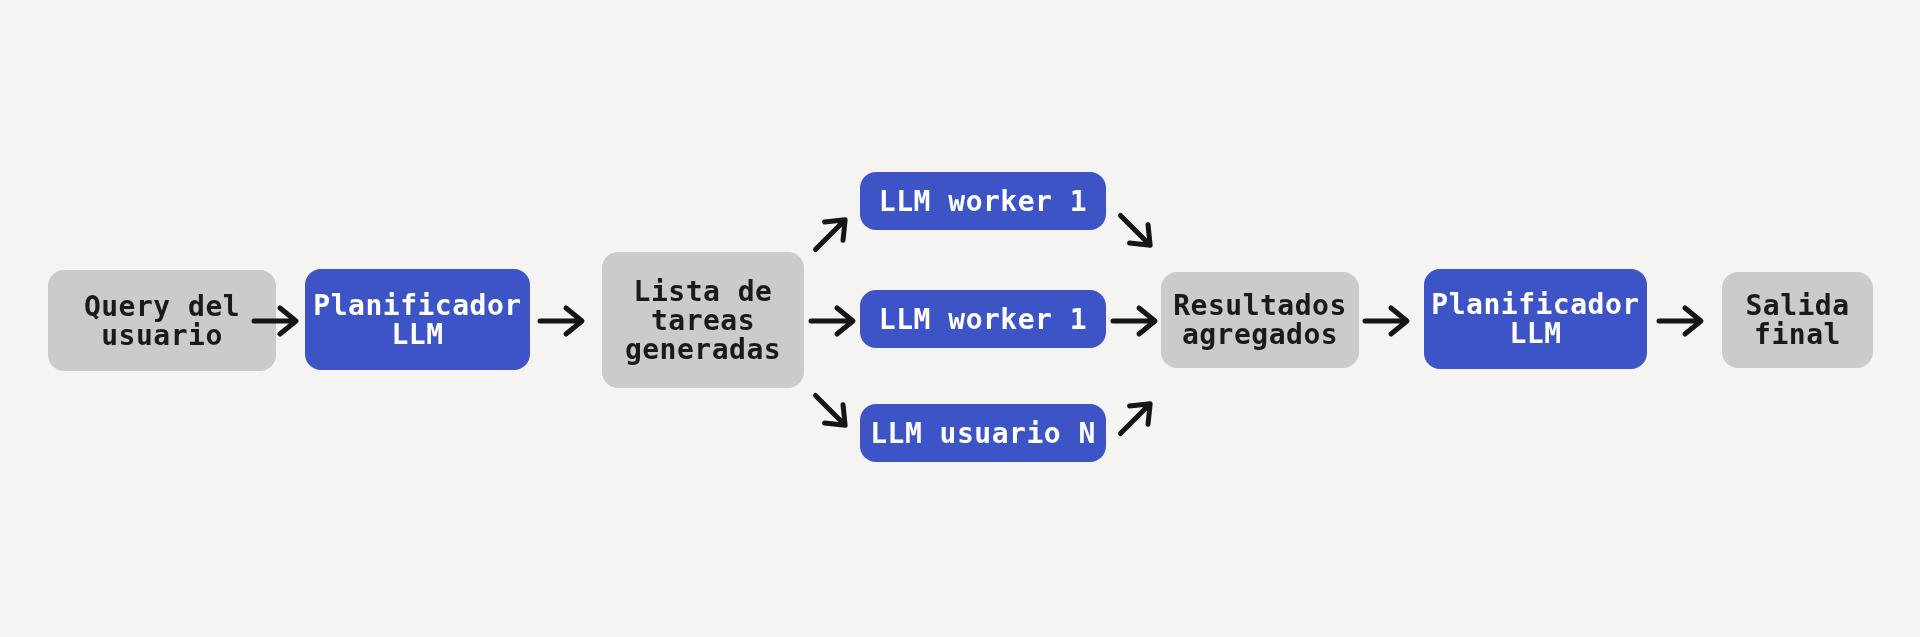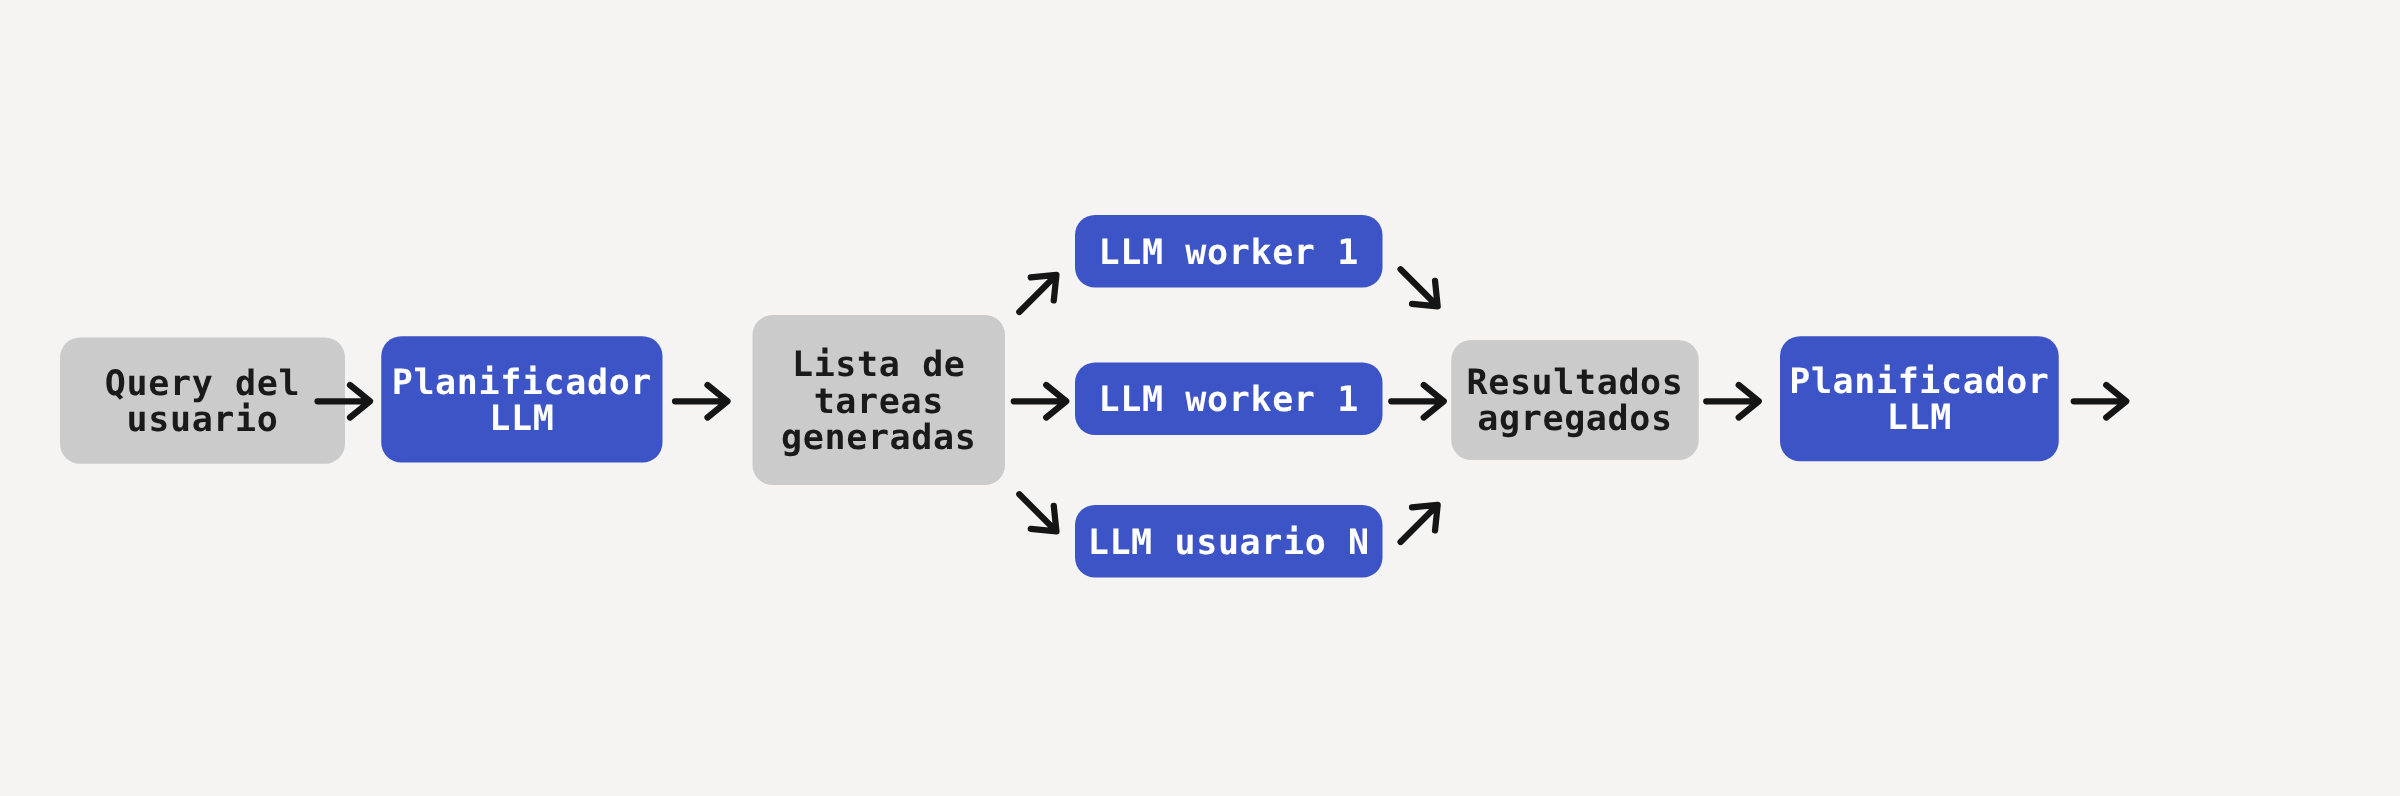--- a/index.html
+++ b/index.html
@@ -116,20 +116,24 @@
   <div class="node gray" id="n-aggregated">
     <span>Resultados
 agregados</span>
   </div>
 
   <div class="node blue" id="n-synthesizer-llm">
     <span>Planificador
 LLM</span>
   </div>
 
+  <div class="node gray" id="n-final-output">
+    <span>Salida
+final</span>
+  </div>
 
   <div class="arrow" id="a1">
     <svg viewBox="0 0 50 36" fill="none">
         <path d="M3 18 H44 M29 5 L45 18 L29 31" stroke="#151515" stroke-width="5" stroke-linecap="round" stroke-linejoin="round"></path>
       </svg>
   </div>
   <div class="arrow" id="a2">
     <svg viewBox="0 0 50 36" fill="none">
         <path d="M3 18 H44 M29 5 L45 18 L29 31" stroke="#151515" stroke-width="5" stroke-linecap="round" stroke-linejoin="round"></path>
       </svg>

